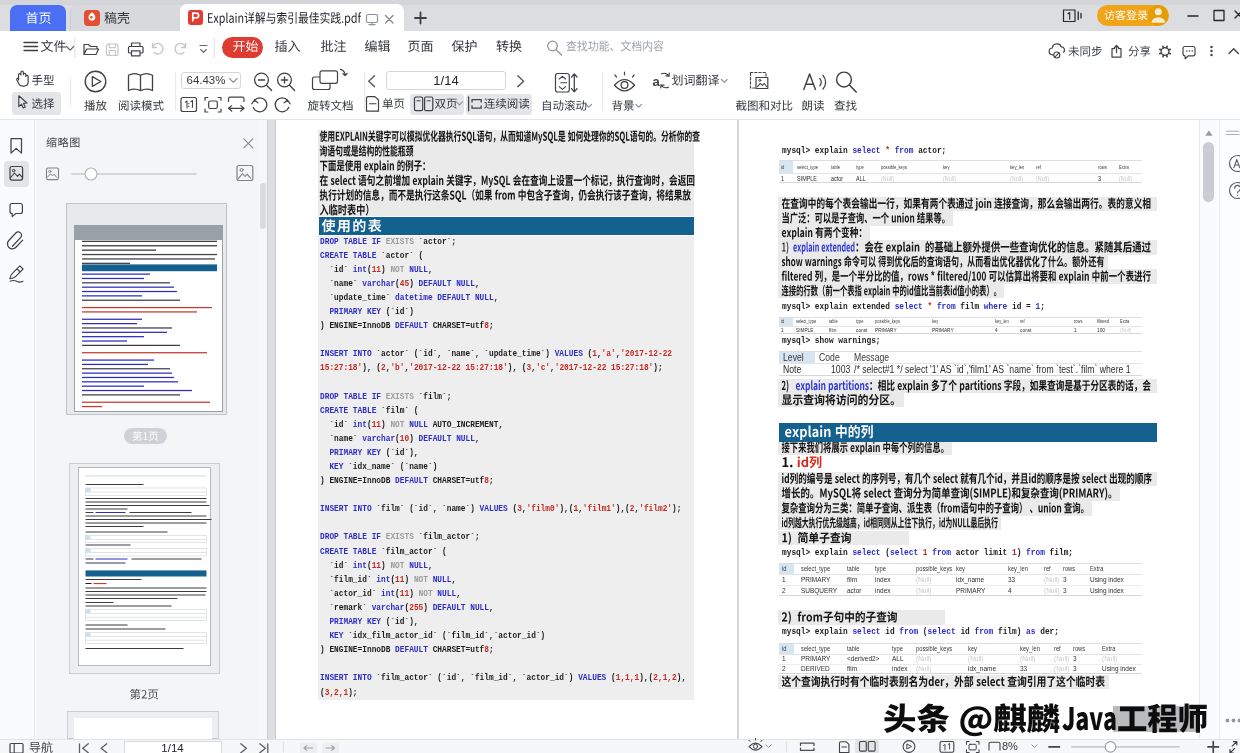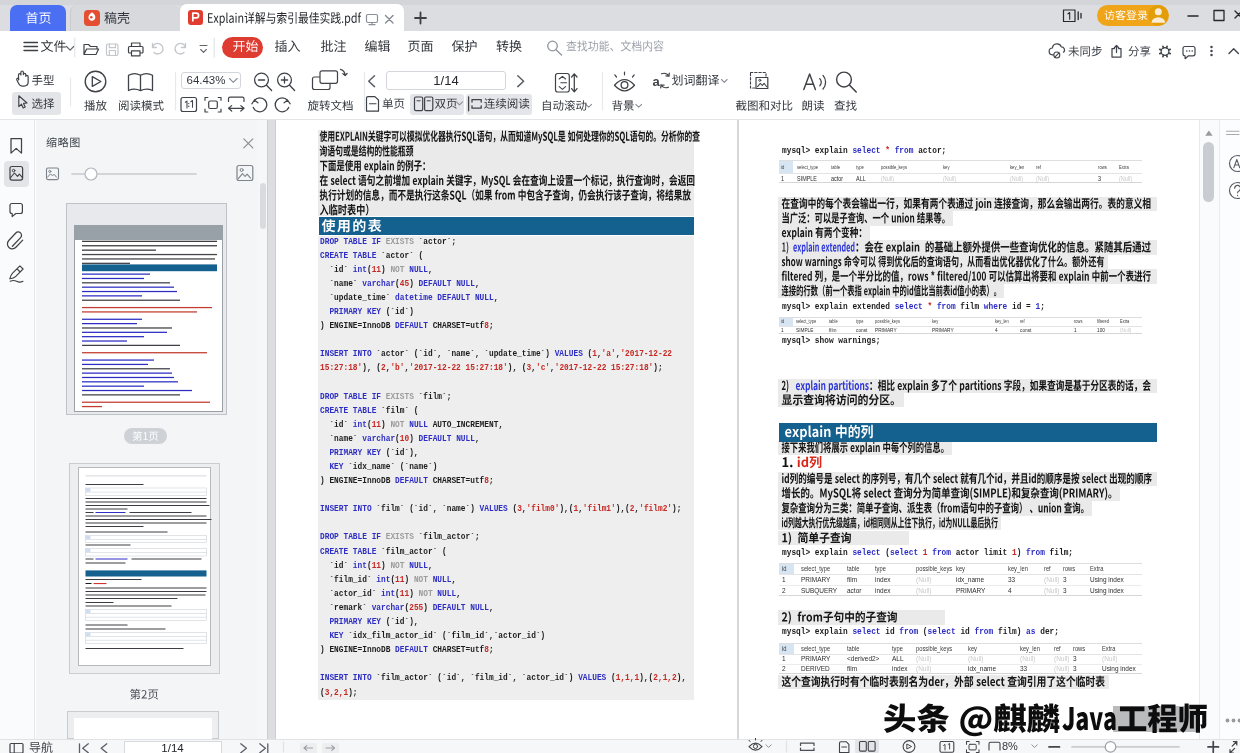--- a/index.html
+++ b/index.html
@@ -259,20 +259,30 @@
       <div class="tc" style="left:17px;top:8.2px;font-size:5.6px;line-height:9px;transform:scaleX(0.85);transform-origin:left top;">SIMPLE</div>
       <div class="tc" style="left:50px;top:8.2px;font-size:5.6px;line-height:9px;transform:scaleX(0.85);transform-origin:left top;">film</div>
       <div class="tc" style="left:77px;top:8.2px;font-size:5.6px;line-height:9px;transform:scaleX(0.85);transform-origin:left top;">const</div>
       <div class="tc" style="left:96px;top:8.2px;font-size:5.6px;line-height:9px;transform:scaleX(0.85);transform-origin:left top;">PRIMARY</div>
       <div class="tc" style="left:153px;top:8.2px;font-size:5.6px;line-height:9px;transform:scaleX(0.85);transform-origin:left top;">PRIMARY</div>
       <div class="tc" style="left:216px;top:8.2px;font-size:5.6px;line-height:9px;transform:scaleX(0.85);transform-origin:left top;">4</div>
       <div class="tc" style="left:241px;top:8.2px;font-size:5.6px;line-height:9px;transform:scaleX(0.85);transform-origin:left top;">const</div>
       <div class="tc" style="left:295px;top:8.2px;font-size:5.6px;line-height:9px;transform:scaleX(0.85);transform-origin:left top;">1</div>
       <div class="tc" style="left:318px;top:8.2px;font-size:5.6px;line-height:9px;transform:scaleX(0.85);transform-origin:left top;">100</div>
       <div class="tc nul" style="left:341px;top:8.2px;font-size:5.6px;line-height:9px;transform:scaleX(0.85);transform-origin:left top;">(Null)</div>
+    </div>
+<div class="tbl" style="left:779px;top:350.5px;width:363px;height:25.1px;border-top:1px solid #dcdee1;border-bottom:1px solid #d4d6d9;">
+      <div style="position:absolute;left:0;top:0;width:36px;height:11.3px;background:#d7e4f1;"></div>
+      <div style="position:absolute;left:0;top:11.3px;width:363px;height:0;border-top:1px solid #e2e4e7;"></div>
+      <div class="tc" style="left:4px;top:0px;font-size:10.2px;line-height:11.3px;color:#3a3a3a;transform:scaleX(0.85);transform-origin:left top;">Level</div>
+      <div class="tc" style="left:40px;top:0px;font-size:10.2px;line-height:11.3px;color:#3a3a3a;transform:scaleX(0.85);transform-origin:left top;">Code</div>
+      <div class="tc" style="left:74.5px;top:0px;font-size:10.2px;line-height:11.3px;color:#3a3a3a;transform:scaleX(0.85);transform-origin:left top;">Message</div>
+      <div class="tc" style="left:4px;top:11.3px;font-size:10.2px;line-height:13.8px;transform:scaleX(0.85);transform-origin:left top;">Note</div>
+      <div class="tc" style="left:40px;top:11.3px;font-size:10.2px;line-height:13.8px;transform:scaleX(0.85);transform-origin:left top;">&nbsp;&nbsp;&nbsp;&nbsp;&nbsp;1003</div>
+      <div class="tc" style="left:74.5px;top:11.3px;font-size:10.2px;line-height:13.8px;transform:scaleX(0.85);transform-origin:left top;">/* select#1 */ select '1' AS `id`,'film1' AS `name` from `test`.`film` where 1</div>
     </div>
 <div class="tbl" style="left:779px;top:562.5px;width:363px;height:33px;border-top:1px solid #dcdee1;border-bottom:1px solid #d4d6d9;">
       <div style="position:absolute;left:0;top:0;width:15px;height:10.2px;background:#d7e4f1;"></div>
       <div style="position:absolute;left:0;top:10.2px;width:363px;height:0;border-top:1px solid #e2e4e7;"></div>
       <div class="tc" style="left:3px;top:0px;font-size:6.4px;line-height:10.2px;color:#3a3a3a;transform:scaleX(0.9);transform-origin:left top;">id</div>
       <div class="tc" style="left:22px;top:0px;font-size:6.4px;line-height:10.2px;color:#3a3a3a;transform:scaleX(0.9);transform-origin:left top;">select_type</div>
       <div class="tc" style="left:68px;top:0px;font-size:6.4px;line-height:10.2px;color:#3a3a3a;transform:scaleX(0.9);transform-origin:left top;">table</div>
       <div class="tc" style="left:95.5px;top:0px;font-size:6.4px;line-height:10.2px;color:#3a3a3a;transform:scaleX(0.9);transform-origin:left top;">type</div>
       <div class="tc" style="left:136.5px;top:0px;font-size:6.4px;line-height:10.2px;color:#3a3a3a;transform:scaleX(0.9);transform-origin:left top;">possible_keys</div>
       <div class="tc" style="left:177px;top:0px;font-size:6.4px;line-height:10.2px;color:#3a3a3a;transform:scaleX(0.9);transform-origin:left top;">key</div>

